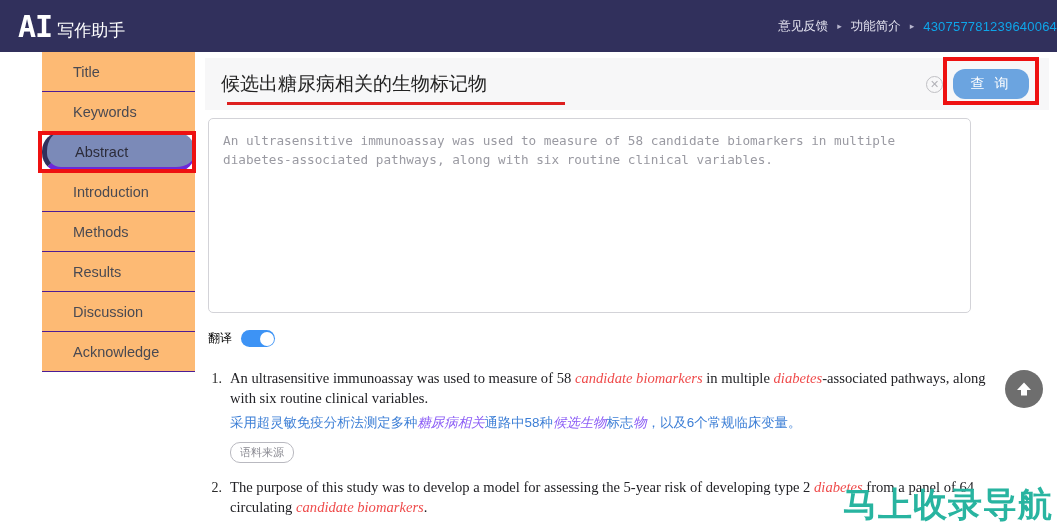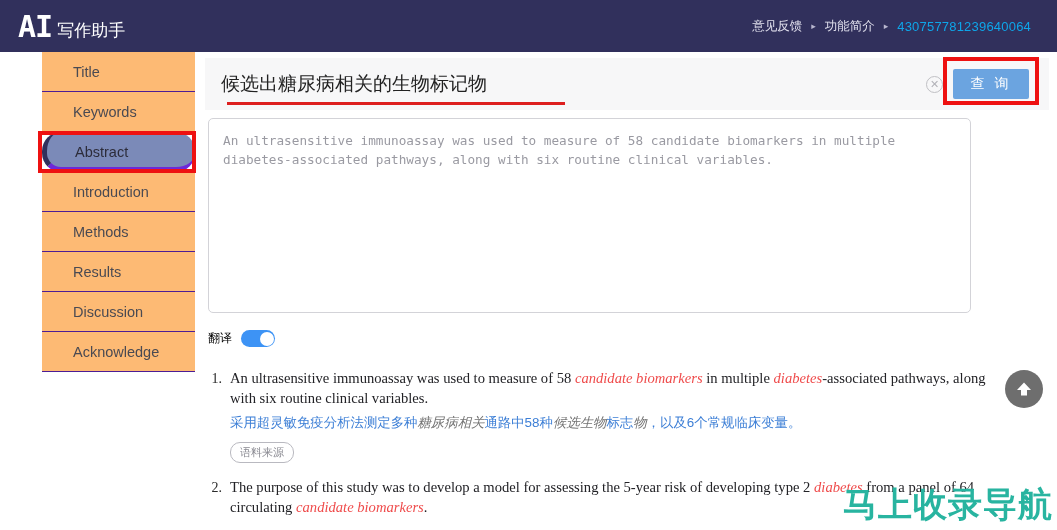--- a/index.html
+++ b/index.html
@@ -28,21 +28,21 @@
     color: #ffffff; letter-spacing: -1px;
     line-height: 1; position: relative; top: 1px;
   }
   .logo-cn {
     font-size: 17px; color: #ffffff;
     margin-left: 5px; line-height: 1;
     position: relative; top: -2px;
   }
   .header-nav {
     display: flex; align-items: center;
-    padding-right: 26px; gap: 9px;
+    gap: 9px;
     font-size: 12.5px; color: #d9d8e6;
   }
   .header-nav .nav-link { color: #e2e1ee; cursor: pointer; }
   .header-nav .caret {
     color: #b9b7cf; font-size: 9px;
     position: relative; top: 0px;
   }
   .header-nav .uid { color: #0ea5e9; font-size: 13px; letter-spacing: .2px; }
 
   
@@ -101,21 +101,21 @@
   }
   .clear-icon {
     width: 17px; height: 17px; border-radius: 50%;
     border: 1.4px solid #c0c0c4; color: #b2b2b8;
     font-size: 11px; line-height: 14px; text-align: center;
     margin-right: 10px; cursor: pointer; flex: 0 0 auto;
   }
   .query-btn {
     width: 76px; height: 30px;
     background: #6ba4e0; color: #ffffff;
-    border: none; border-radius: 2px;
+    border: none; border-radius: 12px;
     font-size: 14px; letter-spacing: 3px;
     cursor: pointer; margin-right: 20px;
     font-family: "Liberation Sans", sans-serif;
   }
   .anno-btn {
     position: absolute; right: 10px; top: -1px;
     width: 96px; height: 48px;
     border: 4px solid #ee1111; pointer-events: none;
   }
 
@@ -163,21 +163,21 @@
   .res-en {
     font-size: 14.6px; color: #222226;
     line-height: 19.5px;
   }
   .hl { color: #ef4b4b; font-style: italic; }
   .res-cn {
     font-size: 13.4px; color: #3d7fd6;
     line-height: 22px; margin-top: 4px;
     font-family: "Liberation Sans", sans-serif;
   }
-  .hl-cn { color: #737373; font-style: italic; }
+  .hl-cn { color: #8b5cf6; font-style: italic; }
   .src-pill {
     display: inline-block; margin-top: 8px;
     padding: 1.5px 9px 2.5px 9px;
     border: 1px solid #b9b9c0; border-radius: 10px;
     font-size: 11px; color: #8a8a92;
     font-family: Liberation Serif, serif;
     cursor: pointer;
   }
   .res2 { margin-top: 15px; }
 

